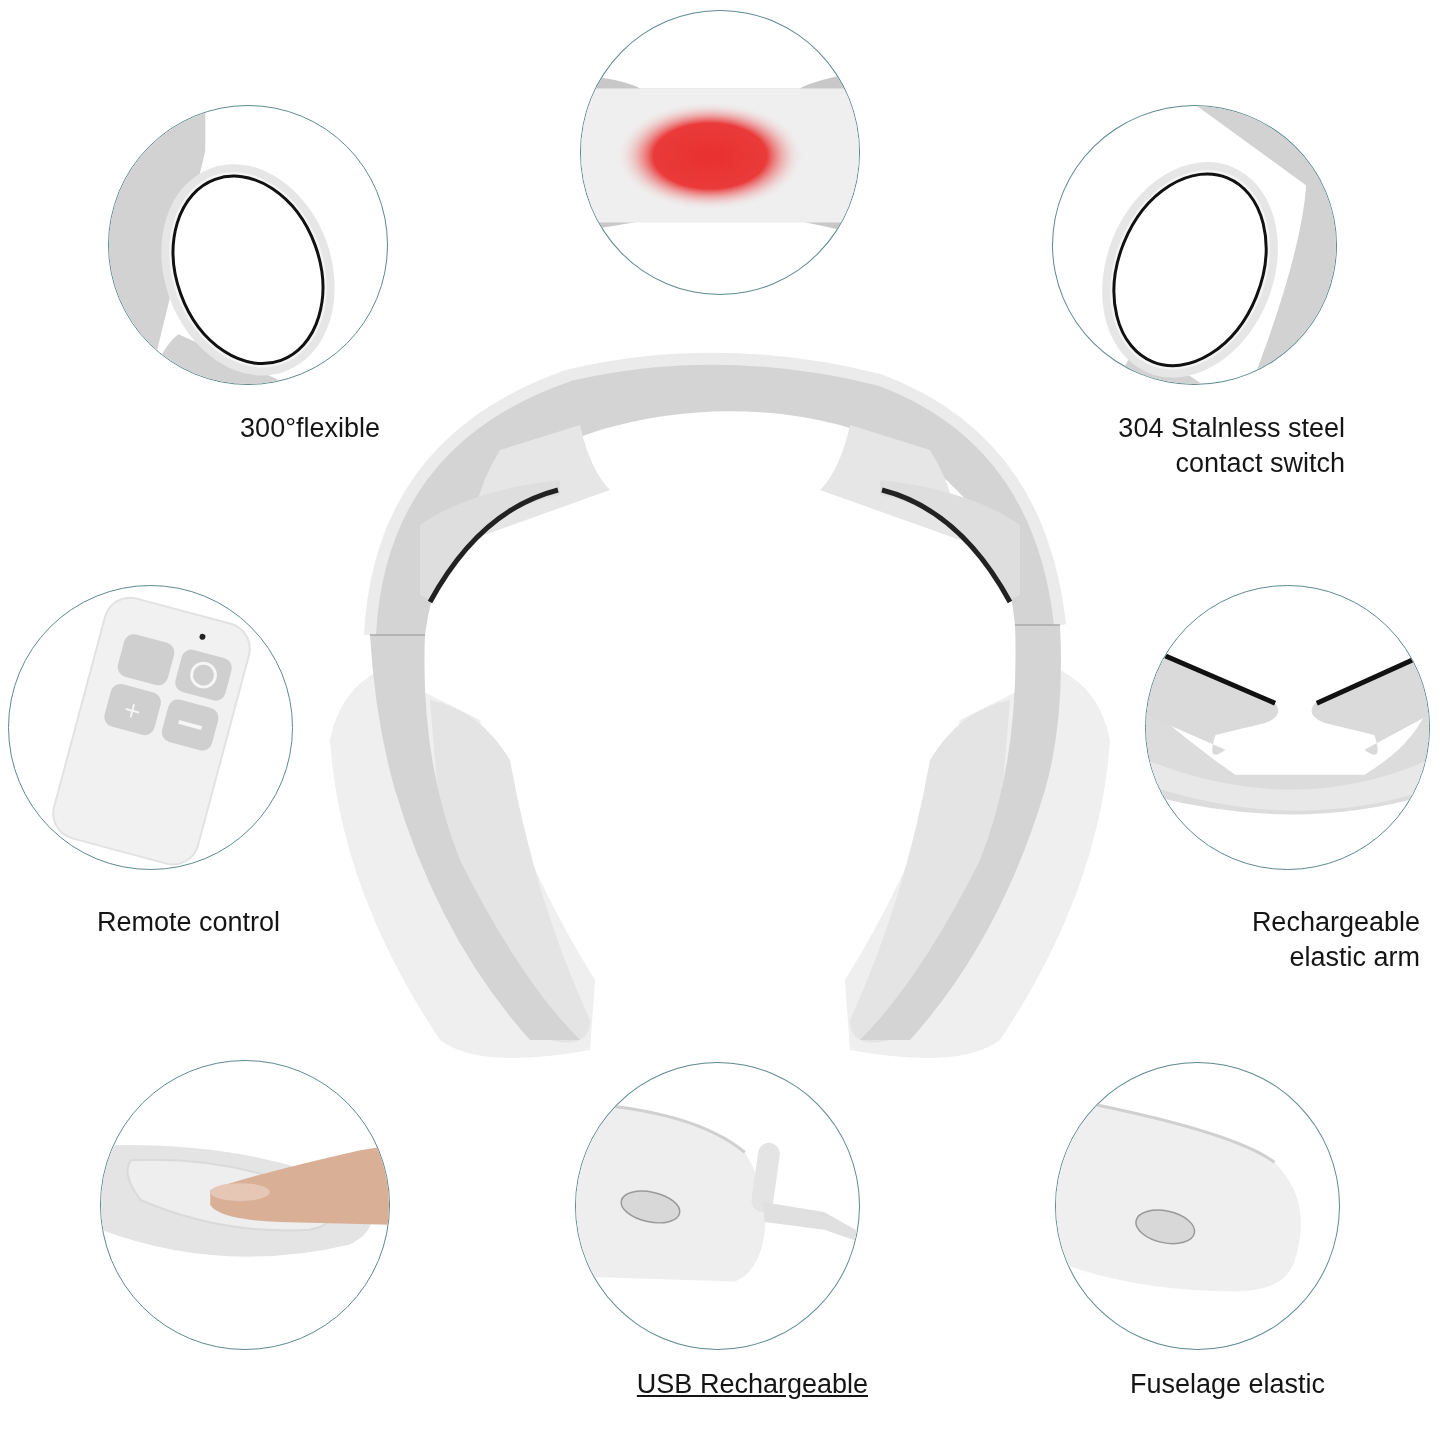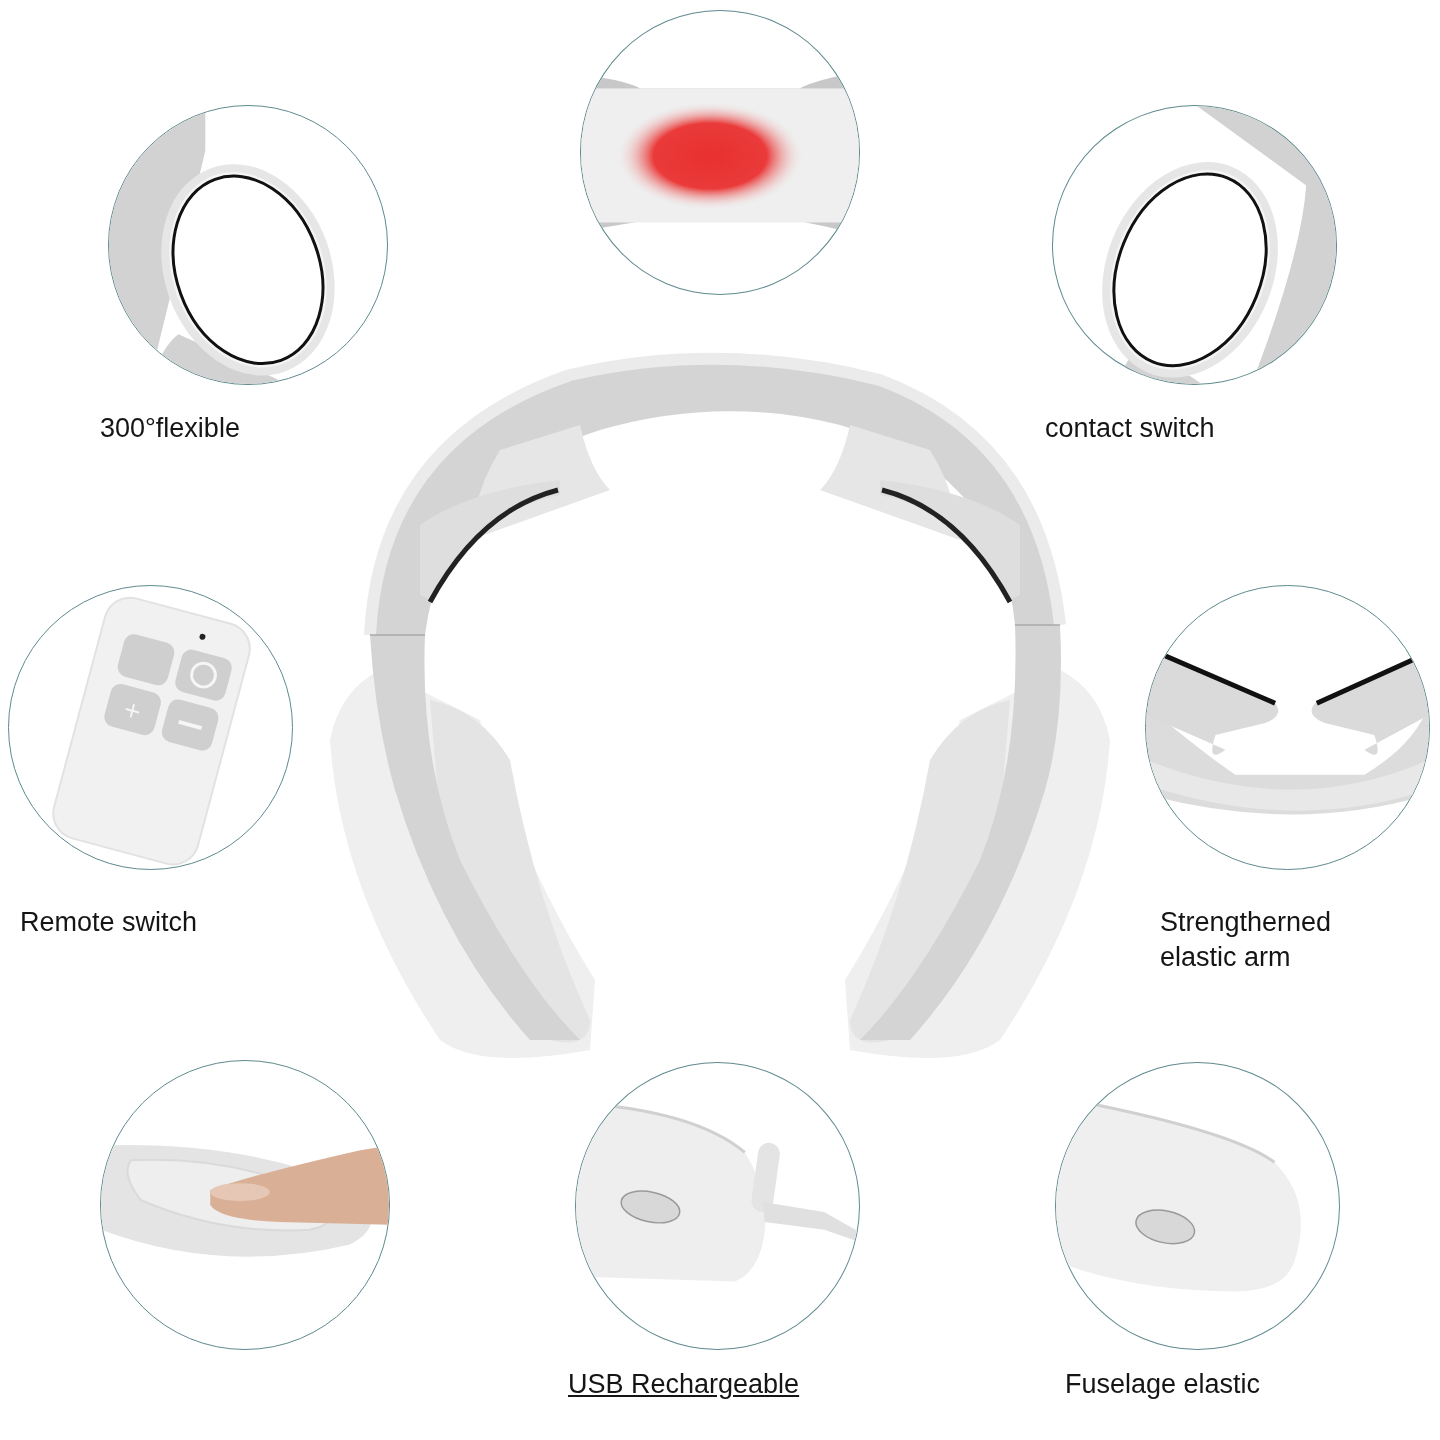--- a/index.html
+++ b/index.html
@@ -1,21 +1,21 @@
 <!DOCTYPE html>
 <html><head>
 <meta charset="utf-8">
 <style>
   html, body { margin: 0; padding: 0; background: #ffffff; }
   body { width: 1440px; height: 1440px; position: relative; overflow: hidden;
          font-family: "Liberation Sans", "DejaVu Sans", sans-serif; color: #111; }
   .circle { position: absolute; border-radius: 50%; border: 1.5px solid #5f8a8e;
             overflow: hidden; background: #fff; box-sizing: border-box; }
   .circle svg { position: absolute; left: 0; top: 0; width: 100%; height: 100%; }
-  .label { position: absolute; text-align: left; font-size: 27px; line-height: 35px;
+  .label { position: absolute; text-align: right; font-size: 27px; line-height: 35px;
            color: #151515; white-space: nowrap; }
   .main { position: absolute; left: 320px; top: 340px; width: 800px; height: 720px; }
   .main svg { width: 100%; height: 100%; }
 </style>
 </head>
 <body>
 
 <div class="circle" style="left:108px;top:105px;width:280px;height:280px;">
   <svg viewBox="0 0 280 280">
     <path d="M0 0 L97 0 L97 45 Q60 200 40 280 L0 280 Z" fill="#d2d2d2"></path>
@@ -126,27 +126,28 @@
     <path d="M610 110 L530 85 Q520 130 500 150 L640 200 Q635 150 610 110 Z" fill="#e6e6e6"></path>
     <path d="M700 185 Q650 150 560 140 L560 155 Q640 170 690 260 L700 255 Z" fill="#dedede"></path>
     <path d="M690 262 Q640 170 562 150" stroke="#222" stroke-width="5" fill="none"></path>
   </svg>
 </div>
 
 <div class="label" style="left:100px;top:411px;width:280px;">
   <div>300°flexible</div>
 </div>
 <div class="label" style="left:1045px;top:411px;width:300px;">
+  <div>304 Stalnless steel</div>
   <div>contact switch</div>
 </div>
 <div class="label" style="left:20px;top:905px;width:260px;">
-  <div>Remote switch</div>
+  <div>Remote control</div>
 </div>
 <div class="label" style="left:1160px;top:905px;width:260px;">
-  <div>Strengtherned</div>
+  <div>Rechargeable</div>
   <div>elastic arm</div>
 </div>
 <div class="label" style="left:100px;top:1367px;width:280px;">
 </div>
 <div class="label" style="left:568px;top:1367px;width:300px;text-decoration:underline;">
   <div>USB Rechargeable</div>
 </div>
 <div class="label" style="left:1065px;top:1367px;width:260px;">
   <div>Fuselage elastic</div>
 </div>

